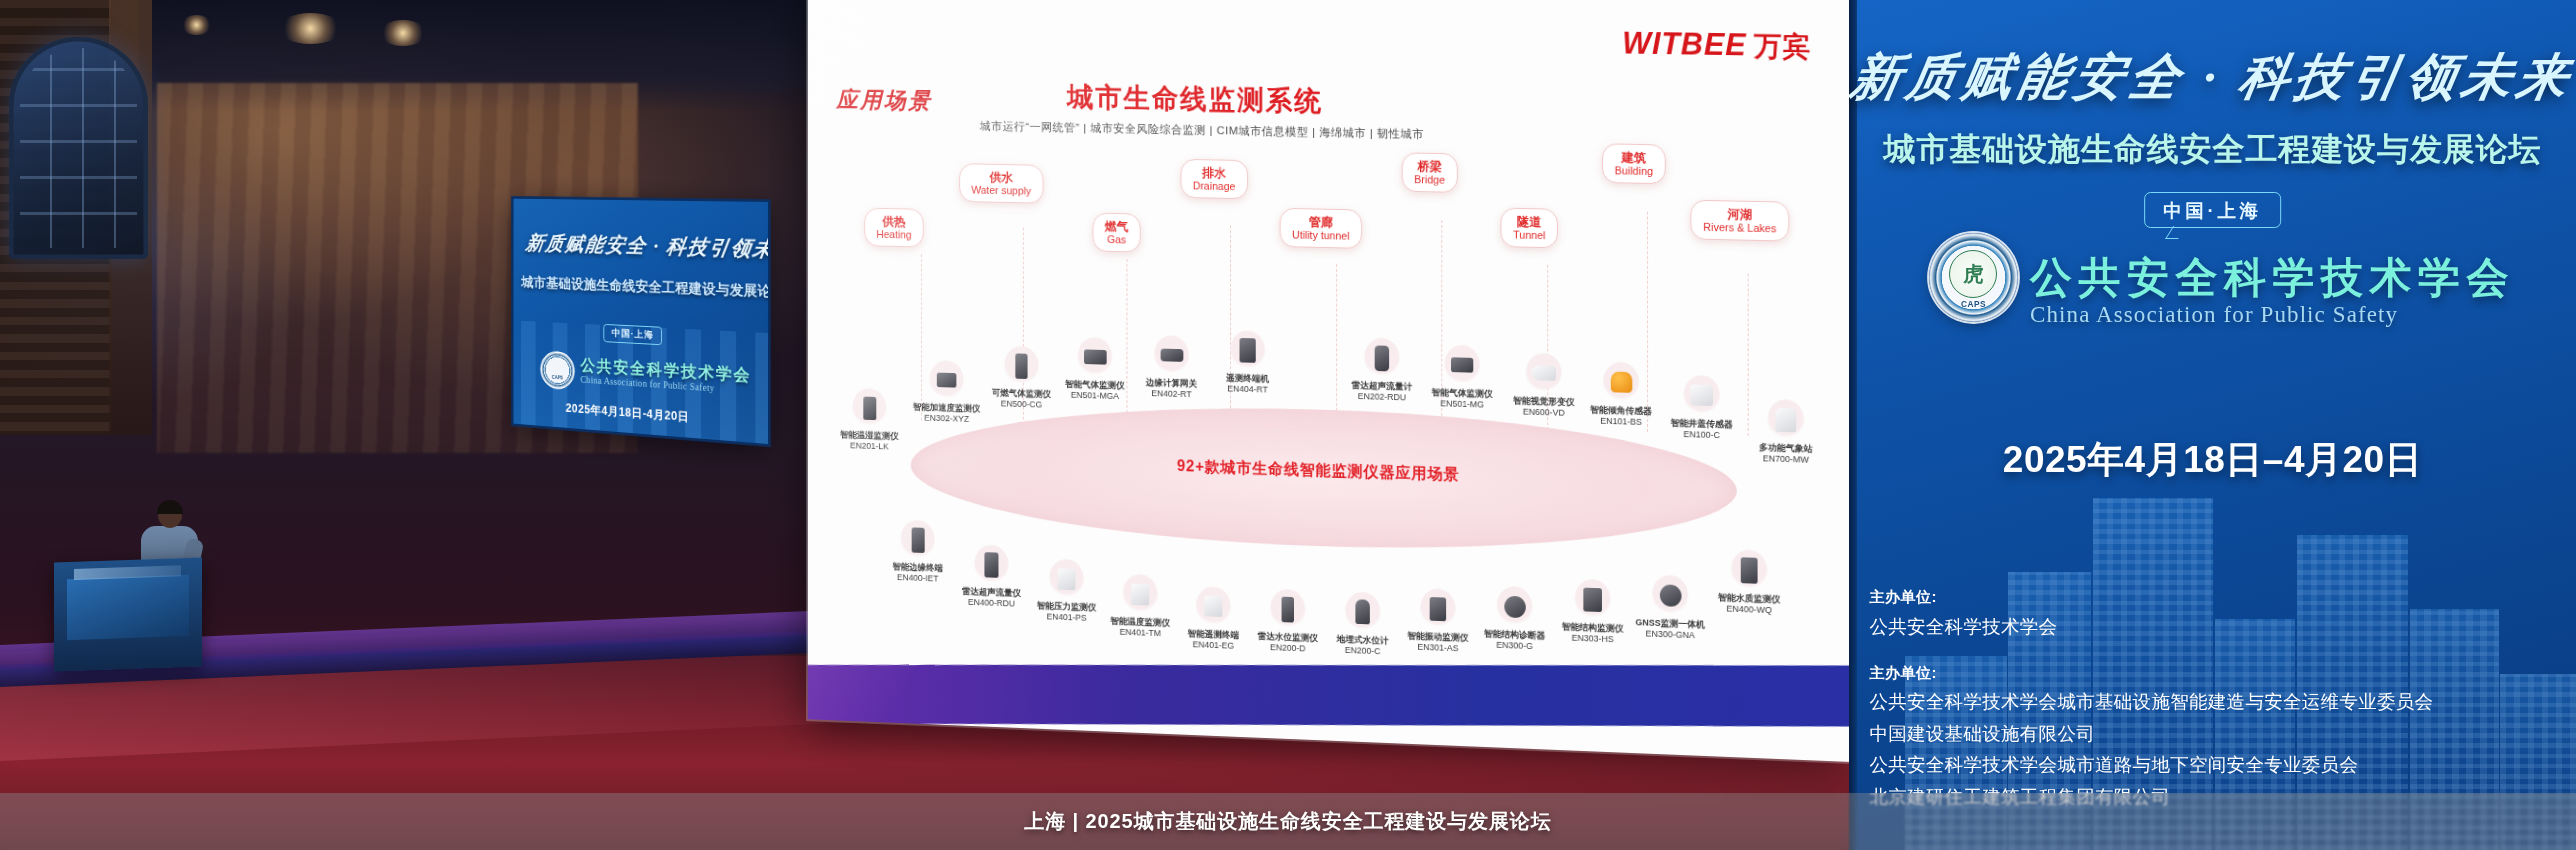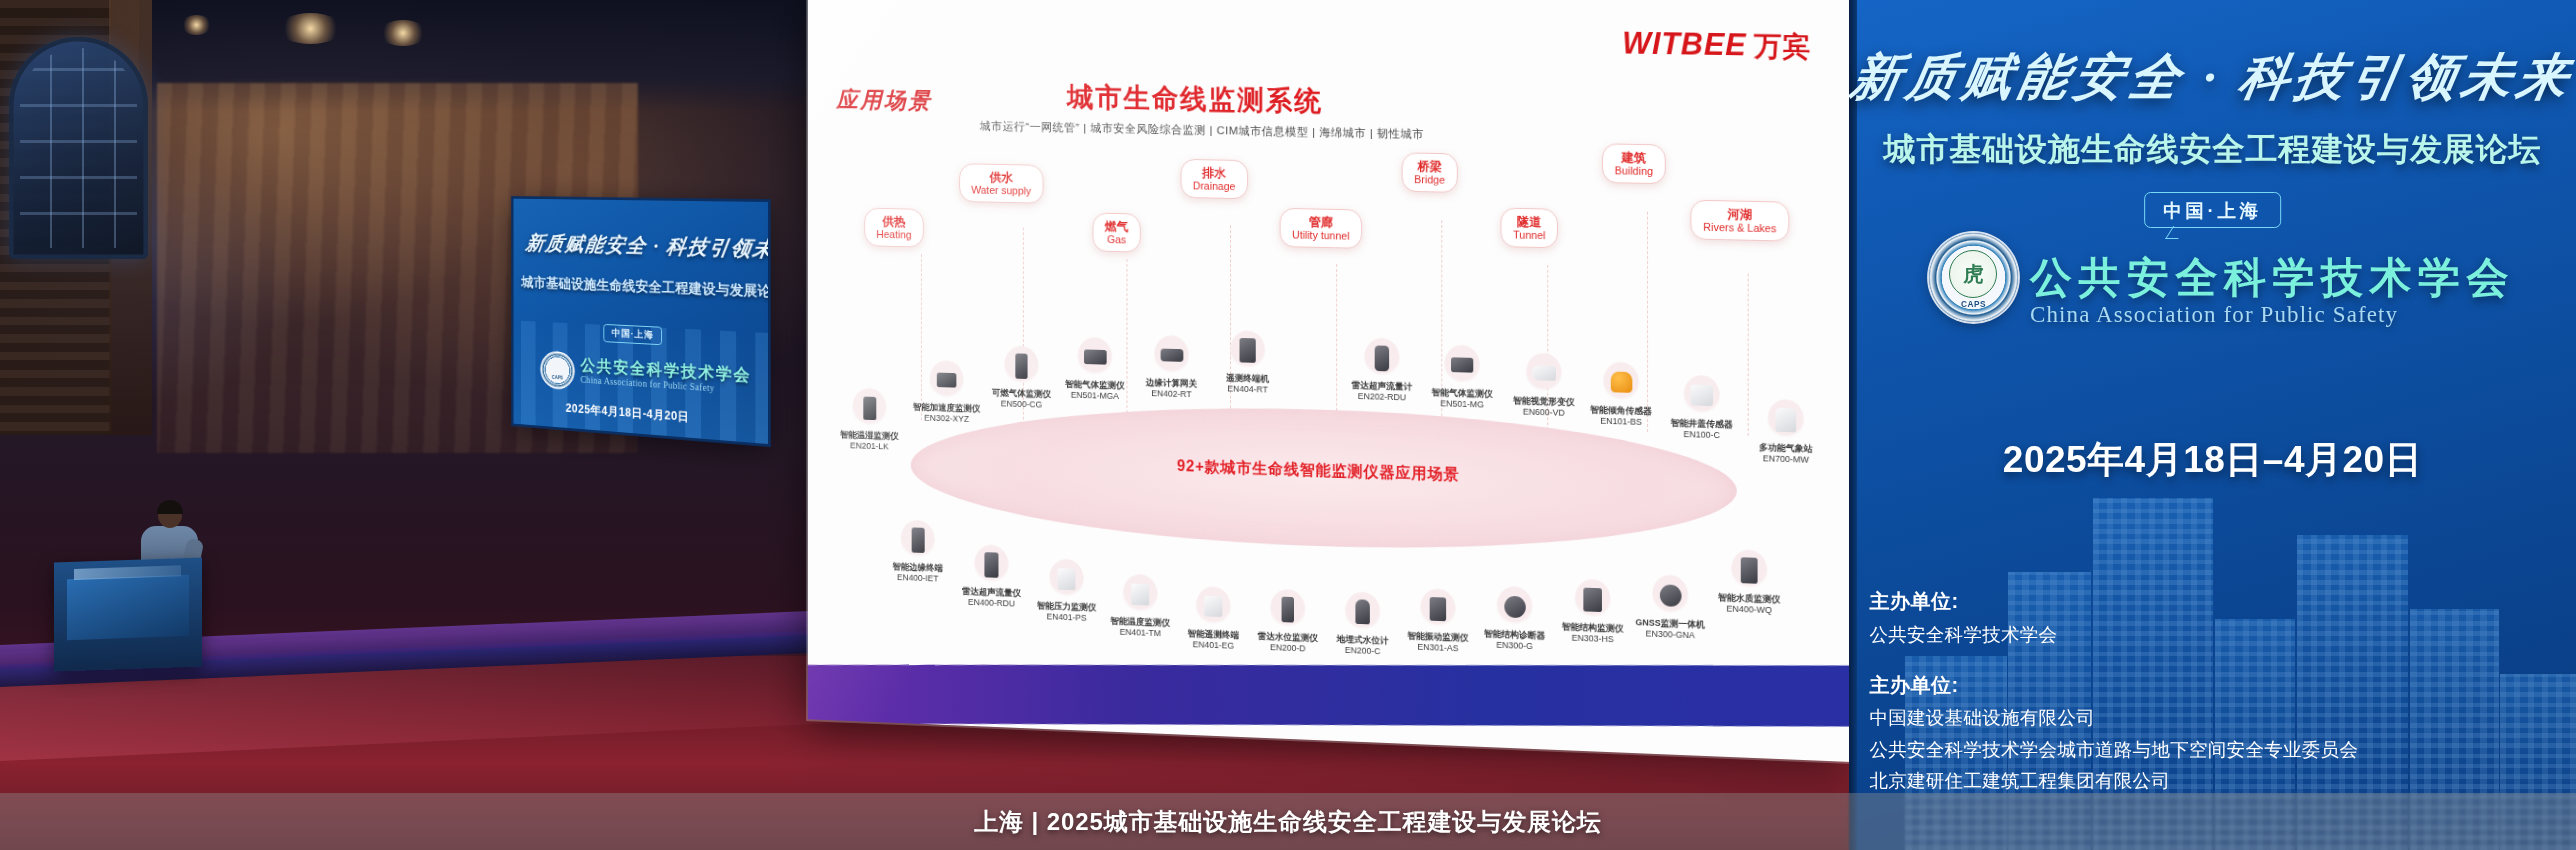--- a/index.html
+++ b/index.html
@@ -205,29 +205,29 @@
   .orgCn { position:absolute; left:181px; top:250px; color:#7bf0dc; font-size:42px;
     font-weight:700; letter-spacing:6.5px; white-space:nowrap;
     text-shadow:0 3.7px 9.3px rgba(0,0,0,.45); }
   .orgEn { position:absolute; left:181px; top:302px; color:#a8d9f0; font-size:23px;
     font-family:"Liberation Serif","DejaVu Serif",serif; letter-spacing:1.1px; white-space:nowrap;
     text-shadow:0 2.8px 7.4px rgba(0,0,0,.4); }
   .bigDate { position:absolute; left:0; right:0; top:435px; text-align:center; color:#fff;
     font-size:37px; font-weight:700; letter-spacing:0.5px; white-space:nowrap;
     text-shadow:0 3.7px 9.3px rgba(0,0,0,.45); }
   .orgBlock { position:absolute; left:20.4px; top:588px; color:#fff; }
-  .orgBlock .hd { font-size:20px; font-weight:700; margin-bottom:6.5px; letter-spacing:0.5px; }
+  .orgBlock .hd { font-size:15px; font-weight:700; margin-bottom:6.5px; letter-spacing:0.5px; }
   .orgBlock .ln { font-size:18.5px; margin-bottom:6.5px; letter-spacing:0.3px; white-space:nowrap; }
   .orgBlock .gap { height:18.5px; }
 
   
   .capBar { position:absolute; left:0; bottom:0; width:2576px; height:57px;
     background:rgba(140,140,140,.42); backdrop-filter:blur(0.9px);
     display:flex; align-items:center; justify-content:center; }
-  .capTxt { color:#fff; font-size:24px; font-weight:700; letter-spacing:0.9px;
+  .capTxt { color:#fff; font-size:20px; font-weight:700; letter-spacing:0.9px;
     text-shadow:0 1.9px 6.5px rgba(0,0,0,.6); white-space:nowrap; }
 </style>
 </head>
 <body>
 
 <div id="stage">
 
   <div class="venue"></div>
   <div class="ceilband"></div>
   <div class="drape"></div>
@@ -525,20 +525,21 @@
     </div>
     <div class="orgCn">公共安全科学技术学会</div>
     <div class="orgEn">China Association for Public Safety</div>
     <div class="bigDate">2025年4月18日–4月20日</div>
 
     <div class="orgBlock">
       <div class="hd">主办单位:</div>
       <div class="ln">公共安全科学技术学会</div>
       <div class="gap"></div>
       <div class="hd">主办单位:</div>
+      <div class="ln">公共安全科学技术学会城市基础设施智能建造与安全运维专业委员会</div>
       <div class="ln">中国建设基础设施有限公司</div>
       <div class="ln">公共安全科学技术学会城市道路与地下空间安全专业委员会</div>
       <div class="ln">北京建研住工建筑工程集团有限公司</div>
     </div>
   </div>
 
   <div class="capBar">
     <div class="capTxt">上海 | 2025城市基础设施生命线安全工程建设与发展论坛</div>
   </div>
 

